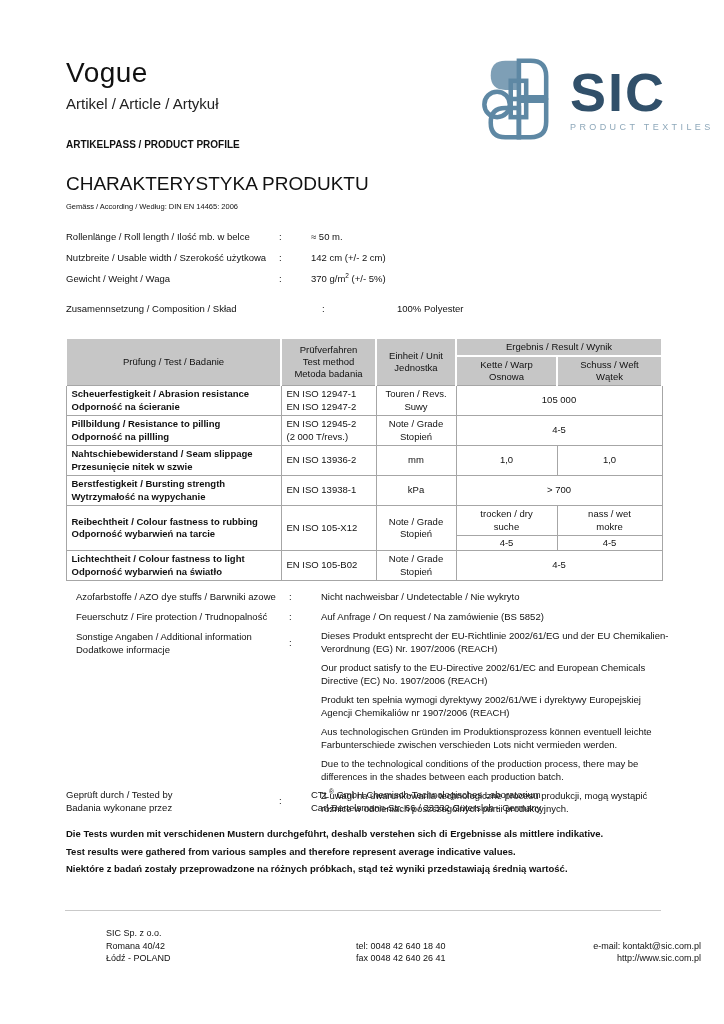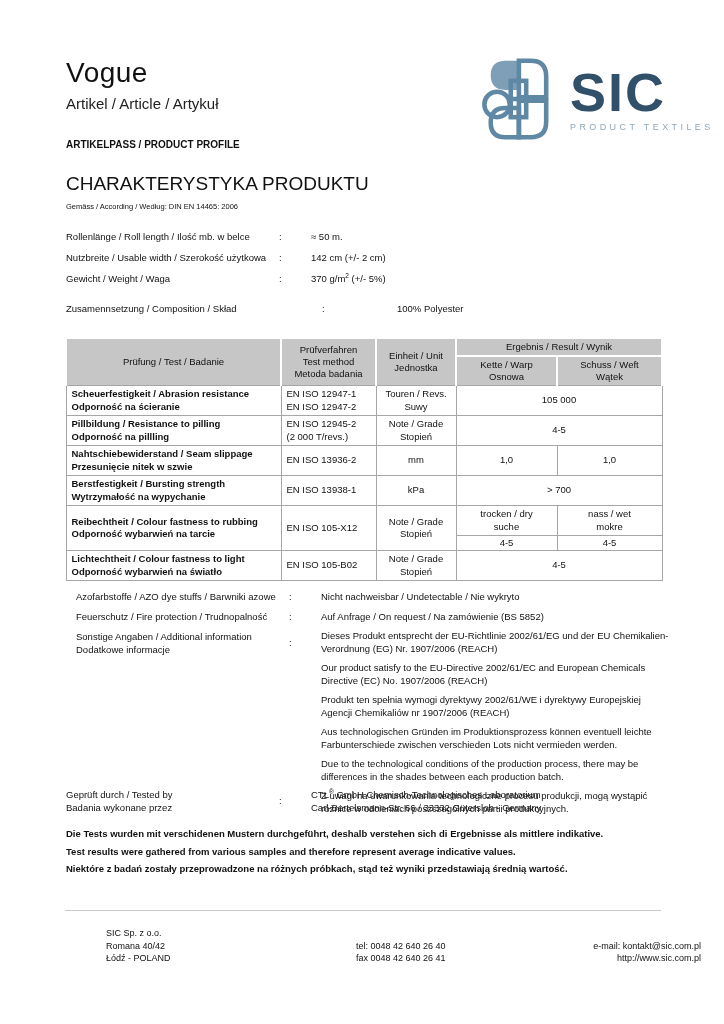--- a/index.html
+++ b/index.html
@@ -288,20 +288,20 @@
 </div>
 
 <div class="footer-rule"></div>
 <div class="footer">
   <div class="f-left">
     <div>SIC Sp. z o.o.</div>
     <div>Romana 40/42</div>
     <div>Łódź - POLAND</div>
   </div>
   <div class="f-mid">
-    <div>tel: 0048 42 640 26 40</div>
+    <div>tel: 0048 42 640 18 40</div>
     <div>fax 0048 42 640 26 41</div>
   </div>
   <div class="f-right">
     <div>e-mail: kontakt@sic.com.pl</div>
     <div>http://www.sic.com.pl</div>
   </div>
 </div>
 
 </body></html>

